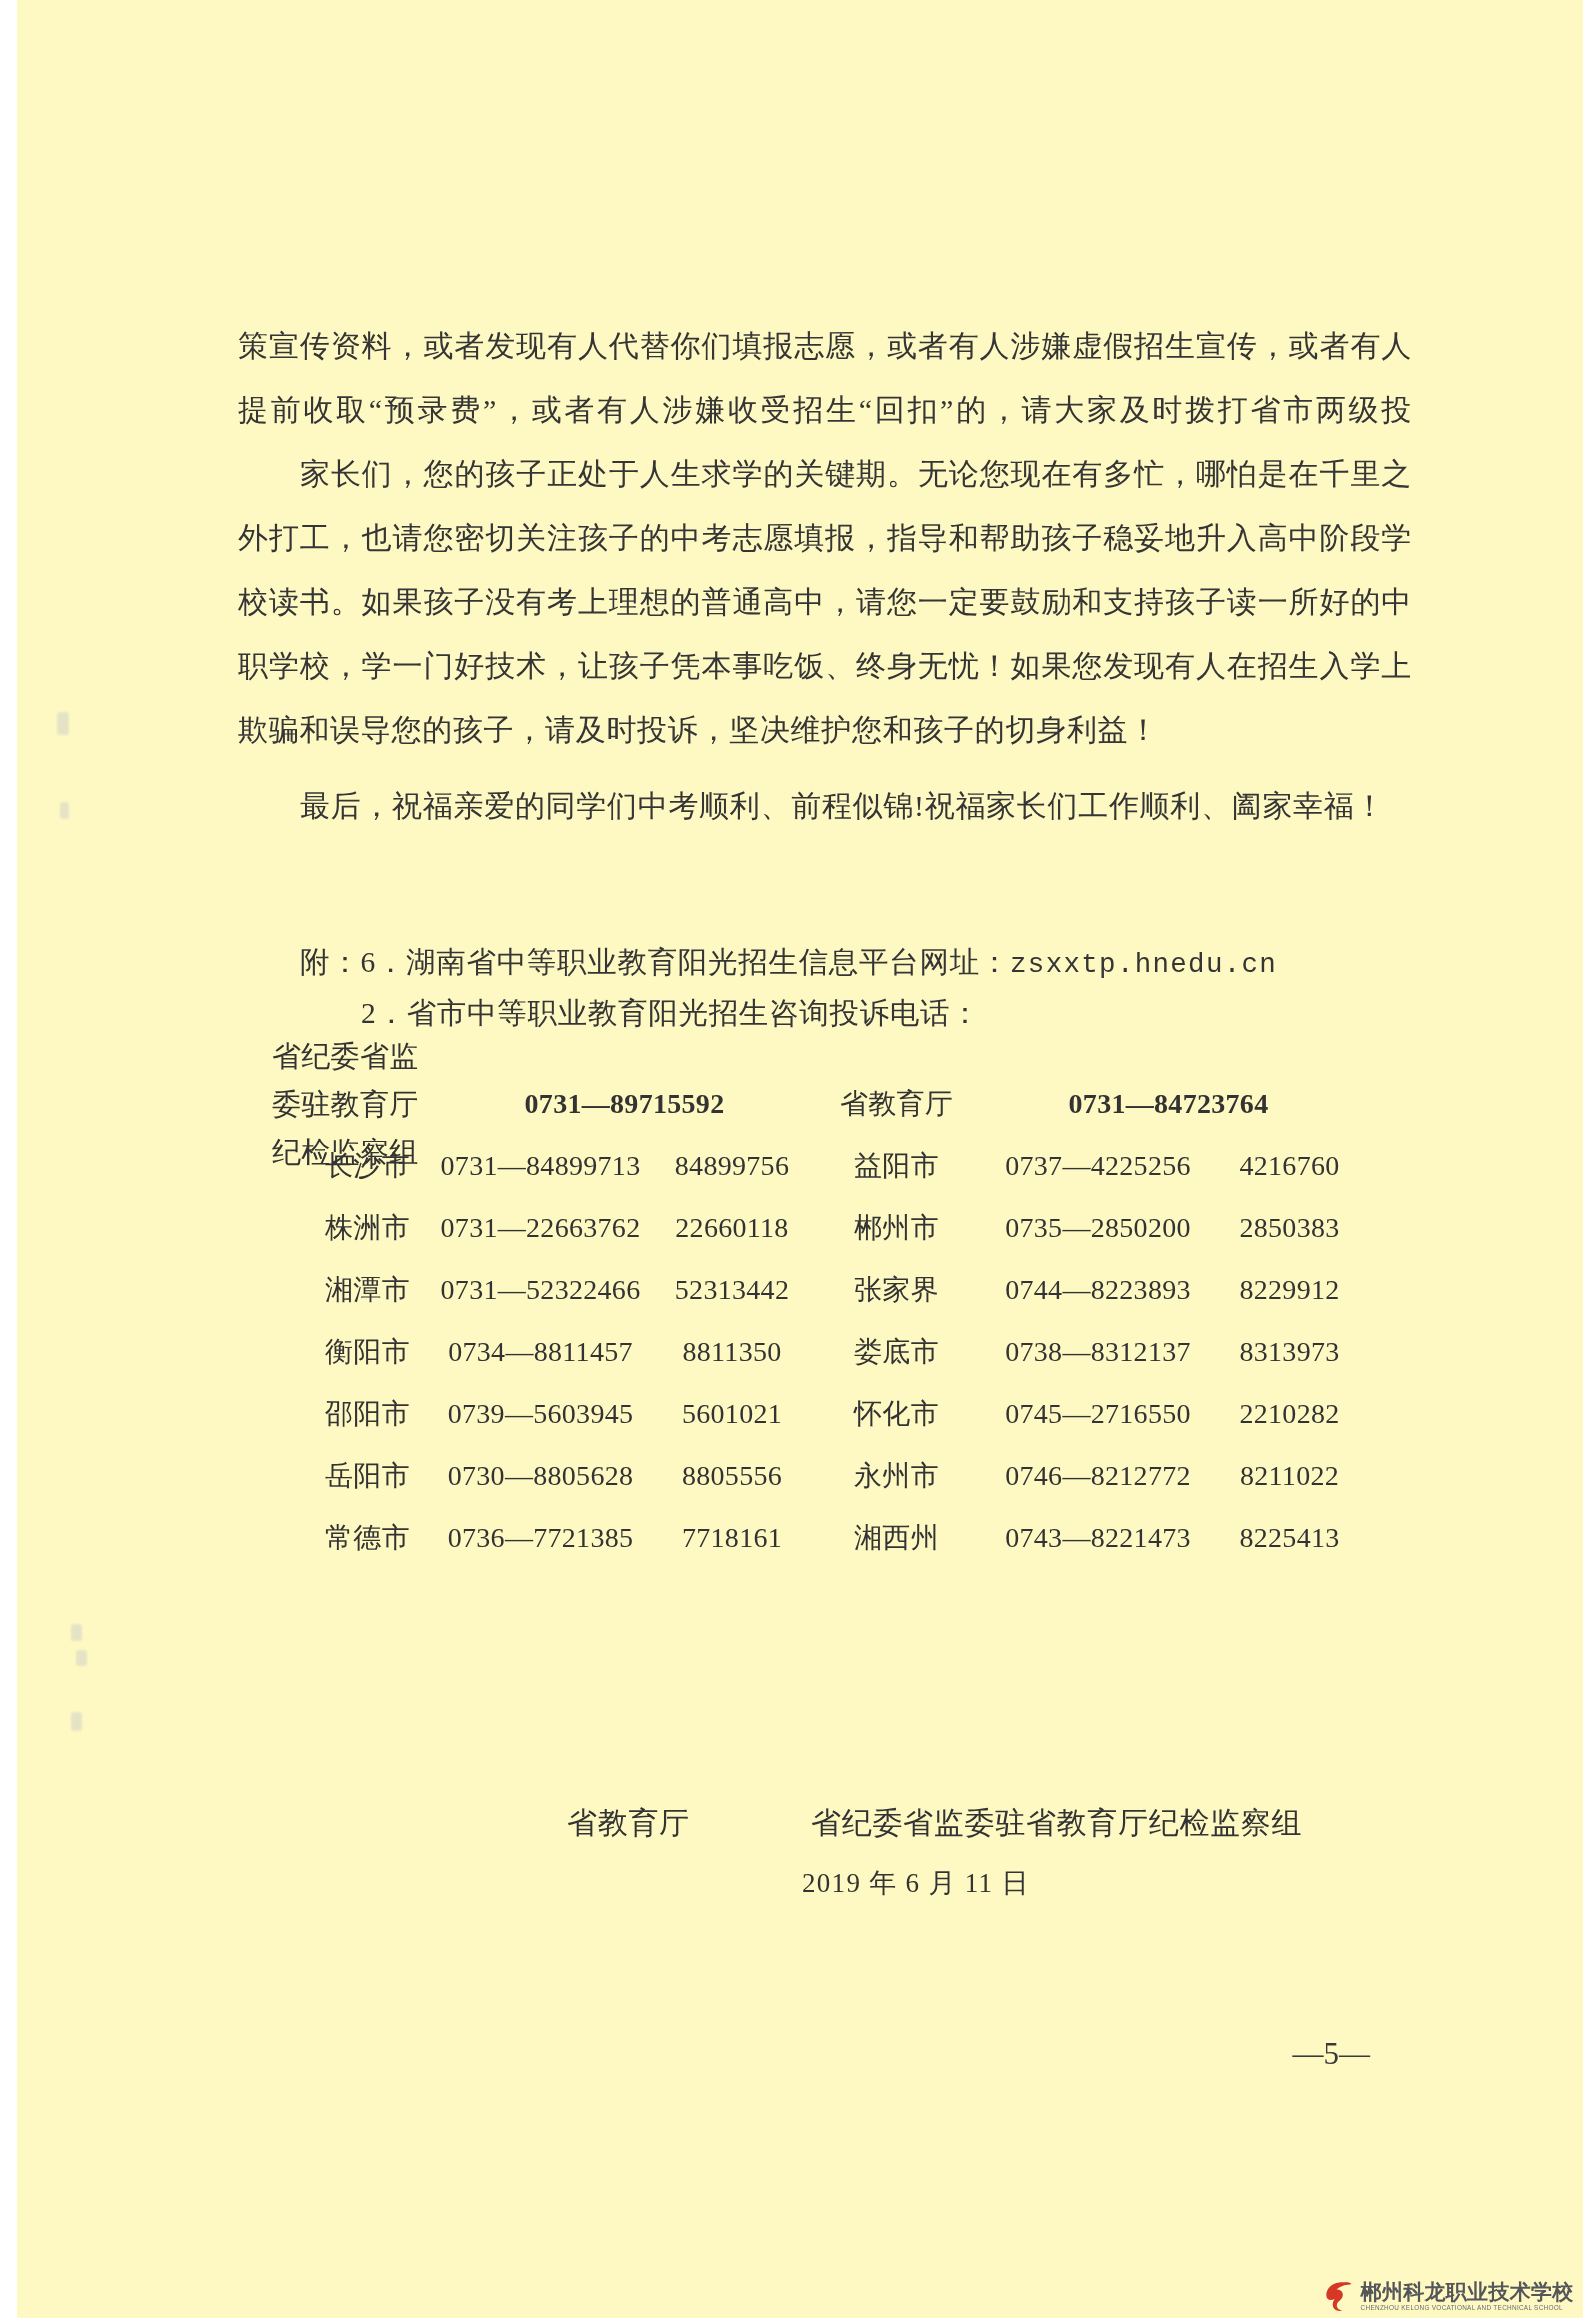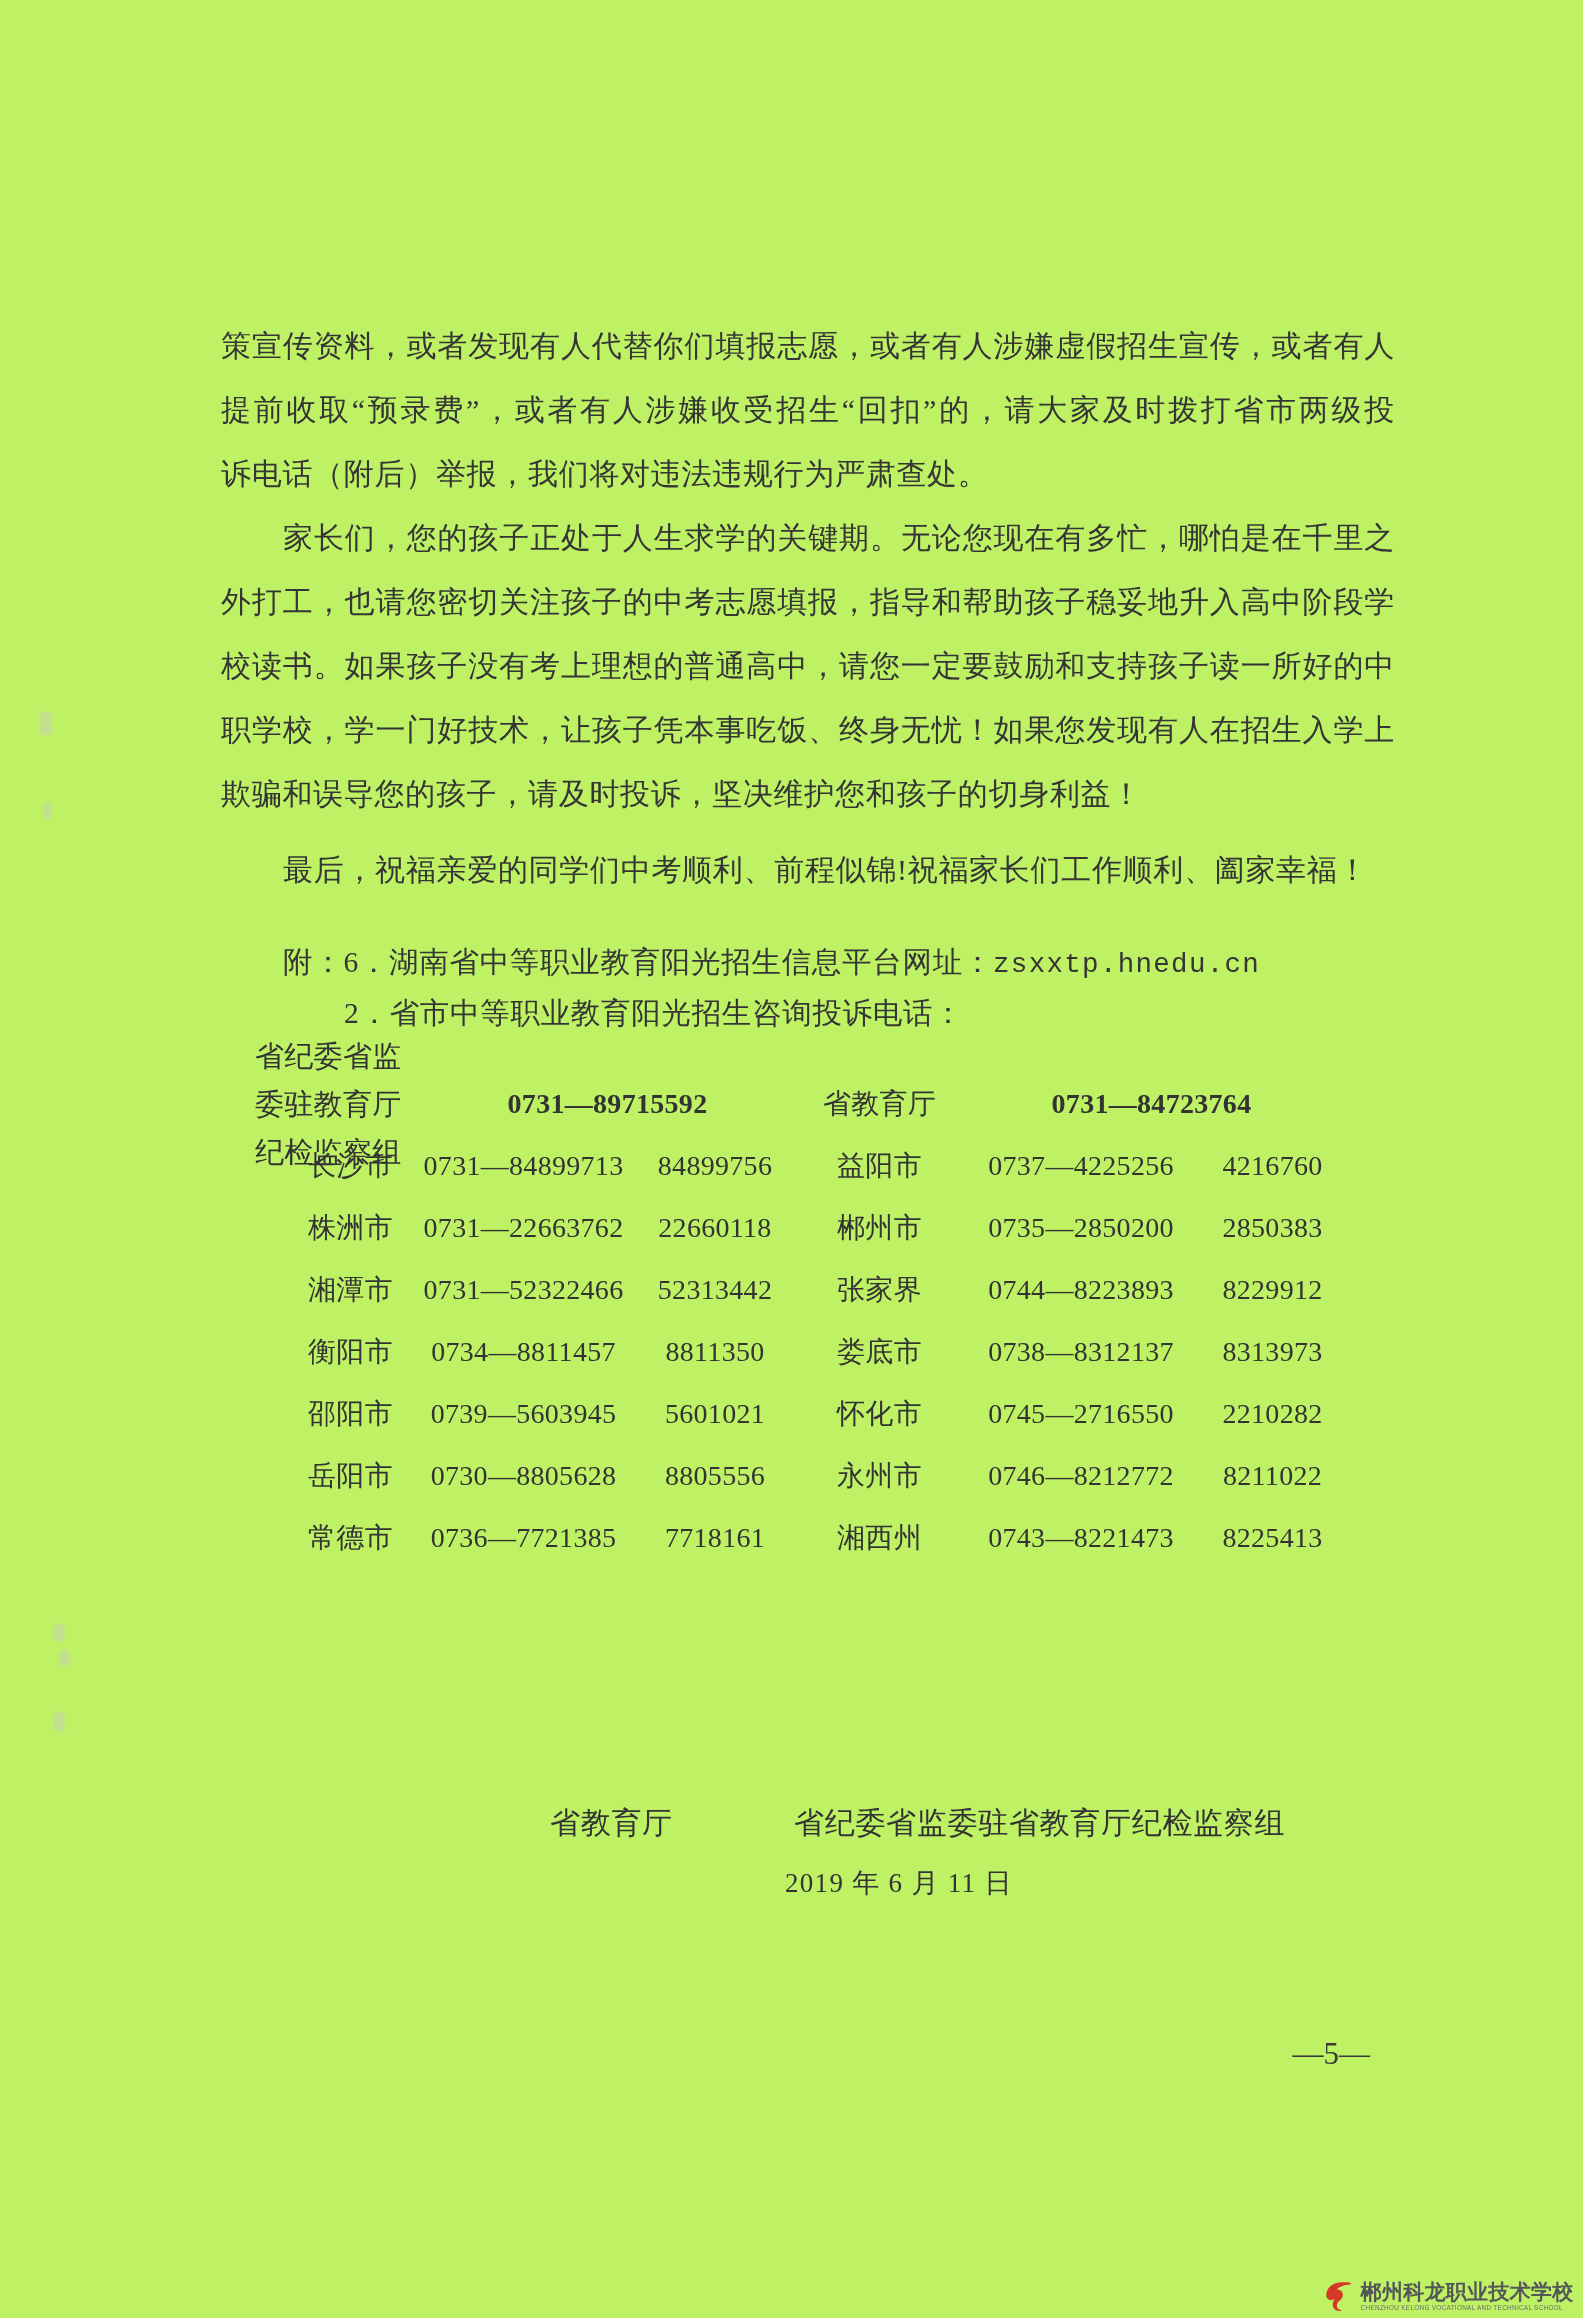--- a/index.html
+++ b/index.html
@@ -4,21 +4,21 @@
 <style>
   html,body{margin:0;padding:0;}
   body{
     width:1583px;height:2319px;
     background:#ffffff;
     font-family:"Liberation Serif","DejaVu Serif",serif;
     color:#2e2e2e;
     position:relative;
     overflow:hidden;
   }
-  .page{position:absolute;inset:0;background:#bef264;}
+  .page{position:absolute;inset:0;background:#fef9c3;margin-left:17px;}
 
   
   .paras{
     position:absolute;left:221px;top:314px;width:1174px;
     font-size:30px;line-height:64px;letter-spacing:0.7px;
     color:#353535;
   }
   .line{white-space:nowrap;}
   .jl{text-align:justify;text-align-last:justify;white-space:normal;}
   .ind{padding-left:62px;}
@@ -100,21 +100,20 @@
 </style>
 </head>
 <body>
 
 <div class="page">
 
   <div class="paras">
     <div class="para">
       <div class="line jl">策宣传资料，或者发现有人代替你们填报志愿，或者有人涉嫌虚假招生宣传，或者有人</div>
       <div class="line jl">提前收取“预录费”，或者有人涉嫌收受招生“回扣”的，请大家及时拨打省市两级投</div>
-      <div class="line">诉电话（附后）举报，我们将对违法违规行为严肃查处。</div>
     </div>
     <div class="para">
       <div class="line jl ind">家长们，您的孩子正处于人生求学的关键期。无论您现在有多忙，哪怕是在千里之</div>
       <div class="line jl">外打工，也请您密切关注孩子的中考志愿填报，指导和帮助孩子稳妥地升入高中阶段学</div>
       <div class="line jl">校读书。如果孩子没有考上理想的普通高中，请您一定要鼓励和支持孩子读一所好的中</div>
       <div class="line jl">职学校，学一门好技术，让孩子凭本事吃饭、终身无忧！如果您发现有人在招生入学上</div>
       <div class="line">欺骗和误导您的孩子，请及时投诉，坚决维护您和孩子的切身利益！</div>
     </div>
     <div class="para p-gap">
       <div class="line ind">最后，祝福亲爱的同学们中考顺利、前程似锦!祝福家长们工作顺利、阖家幸福！</div>

